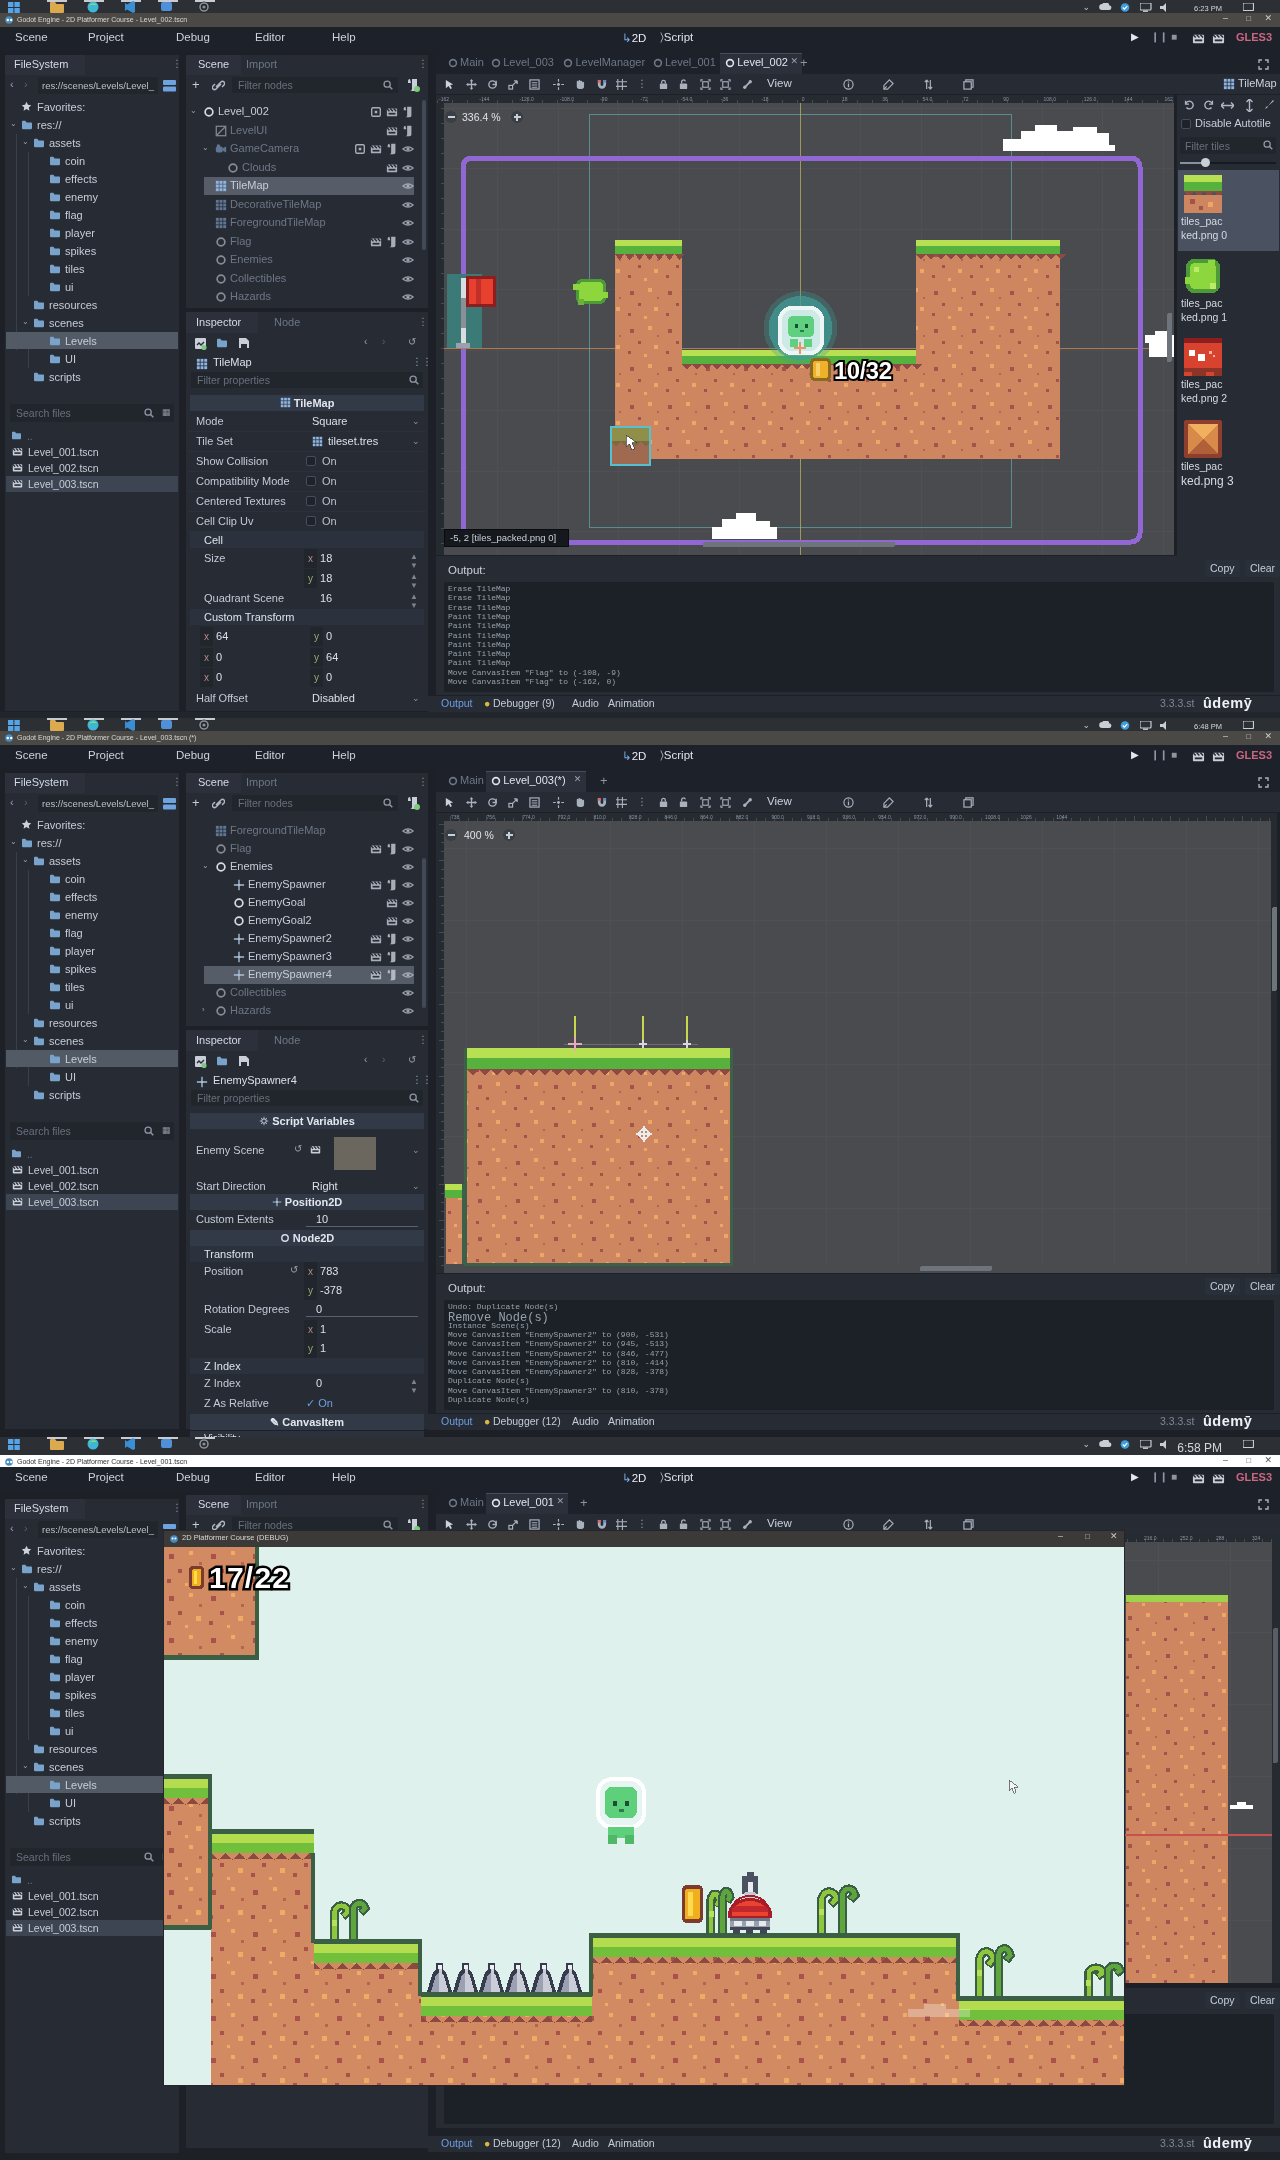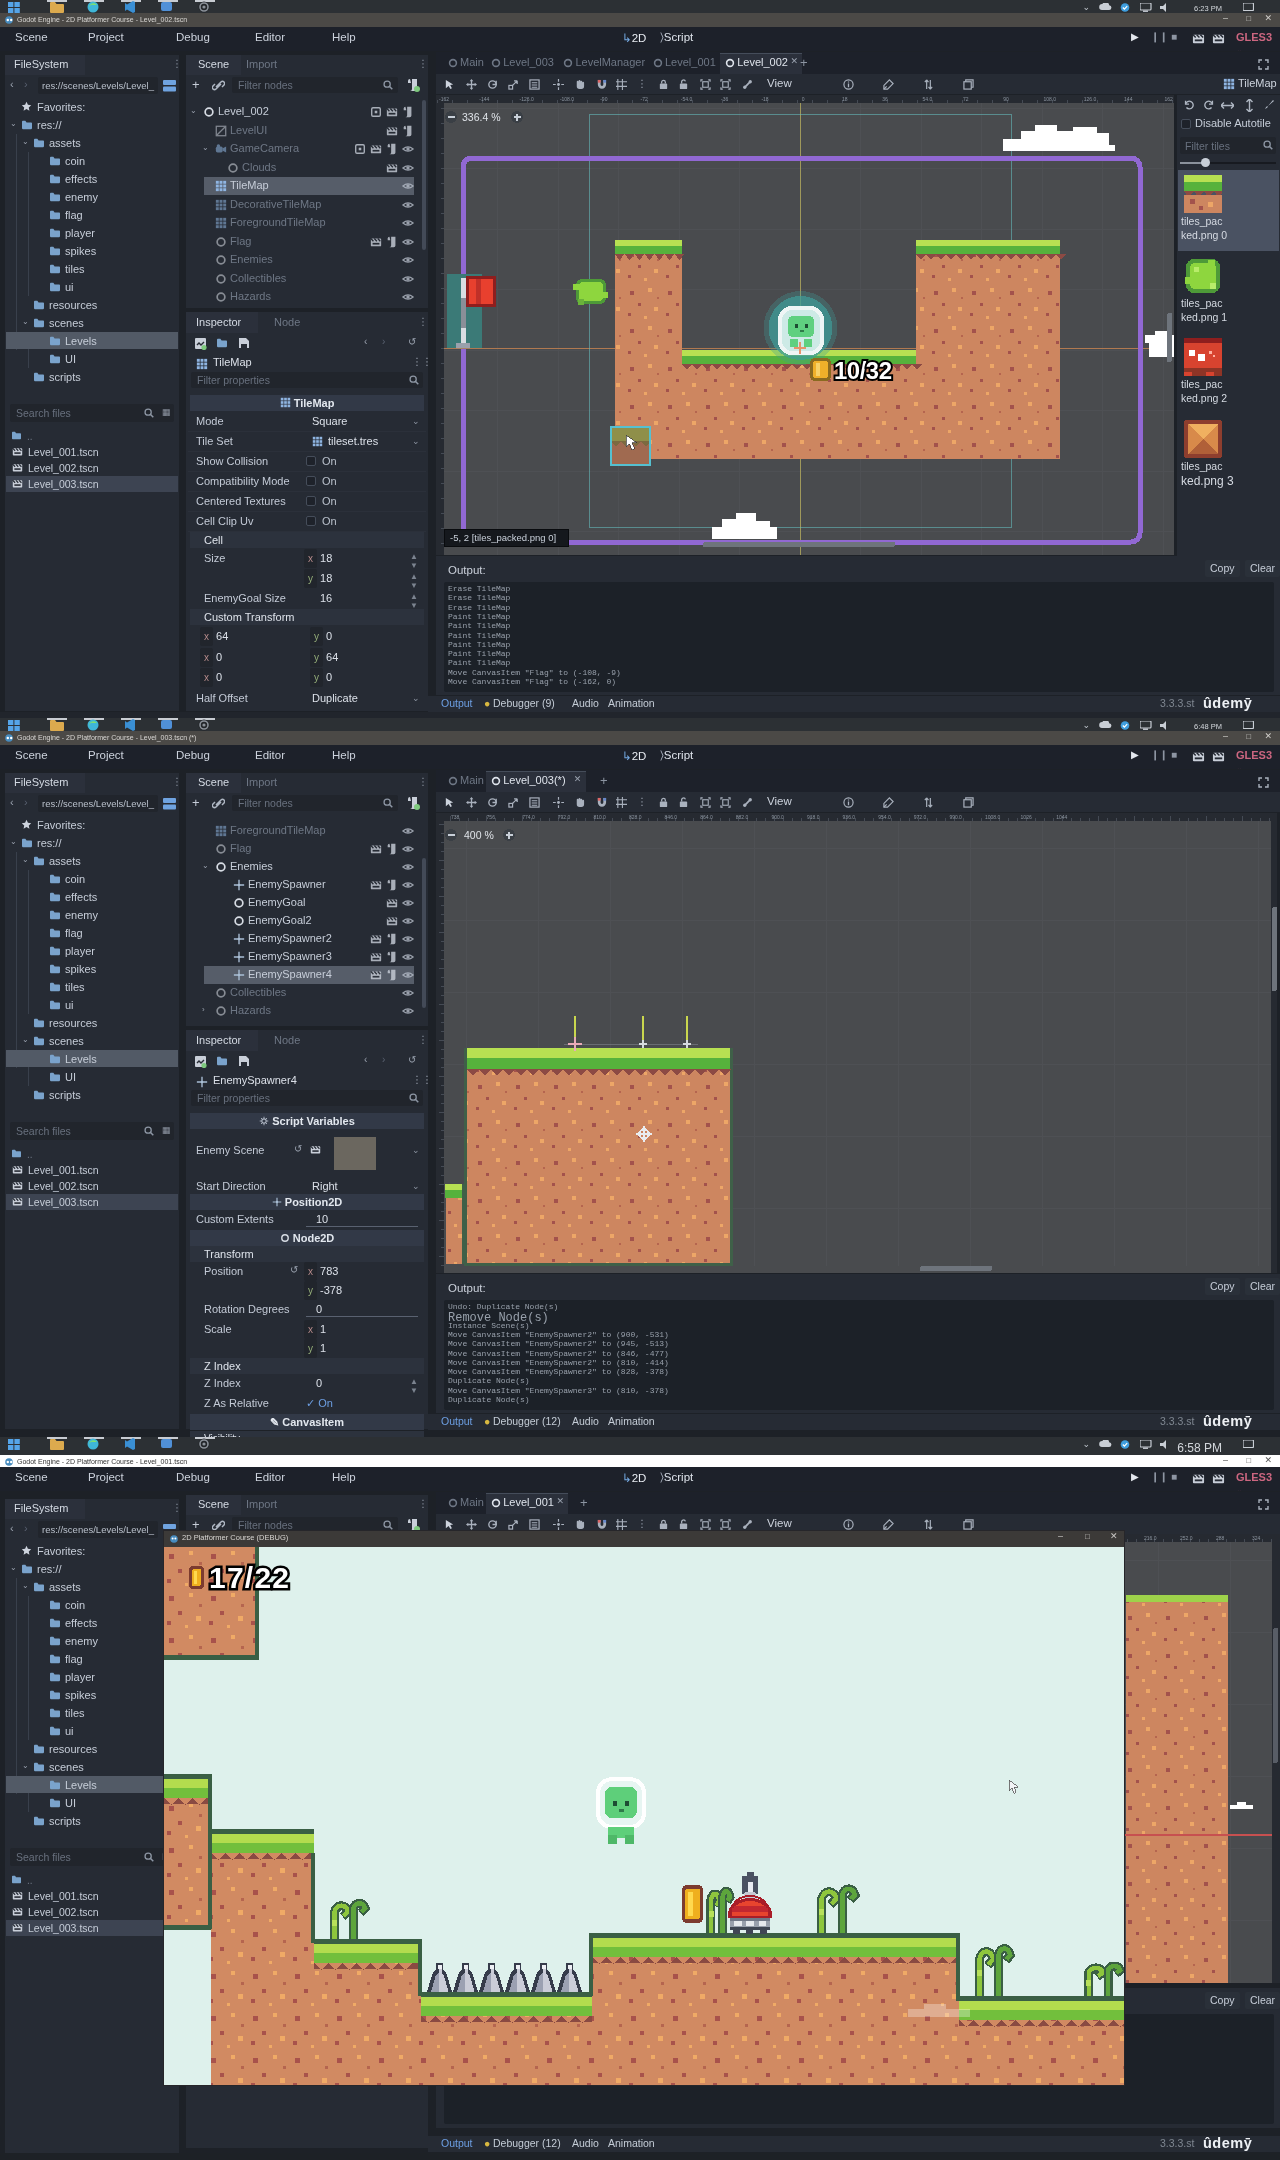--- a/index.html
+++ b/index.html
@@ -556,32 +556,32 @@
     <div class="prop" style="left:196px;top:512px">Cell Clip Uv</div>
     <div class="cb" style="left:306px;top:516px"></div>
     <div class="prop" style="left:322px;top:512px;color:#b9c0cb">On</div>
     <div class="a" style="left:188px;top:531px;width:238px;height:1px;background:#2b303a"></div>
     <div class="pshdr" style="left:190px;top:532px;width:234px;height:16px;padding-left:14px">Cell</div>
     <div class="prop" style="left:204px;top:549px">Size</div>
     <div class="prop" style="left:304px;top:549px"><span class="xb">x</span> <span style="color:#dbe0e8">18</span></div>
     <div class="spin" style="left:410px;top:552px">▲<br>▼</div>
     <div class="prop" style="left:304px;top:569px"><span class="yb">y</span> <span style="color:#dbe0e8">18</span></div>
     <div class="spin" style="left:410px;top:572px">▲<br>▼</div>
-    <div class="prop" style="left:204px;top:589px">EnemyGoal Size</div>
+    <div class="prop" style="left:204px;top:589px">Quadrant Scene</div>
     <div class="prop" style="left:320px;top:589px;color:#dbe0e8">16</div>
     <div class="spin" style="left:410px;top:592px">▲<br>▼</div>
     <div class="pshdr" style="left:190px;top:609px;width:234px;height:16px;padding-left:14px">Custom Transform</div>
     <div class="prop" style="left:200px;top:627px"><span class="xb">x</span> <span style="color:#dbe0e8">64</span></div>
     <div class="prop" style="left:310px;top:627px"><span class="yb">y</span> <span style="color:#dbe0e8">0</span></div>
     <div class="prop" style="left:200px;top:647.5px"><span class="xb">x</span> <span style="color:#dbe0e8">0</span></div>
     <div class="prop" style="left:310px;top:647.5px"><span class="yb">y</span> <span style="color:#dbe0e8">64</span></div>
     <div class="prop" style="left:200px;top:668.0px"><span class="xb">x</span> <span style="color:#dbe0e8">0</span></div>
     <div class="prop" style="left:310px;top:668.0px"><span class="yb">y</span> <span style="color:#dbe0e8">0</span></div>
     <div class="prop" style="left:196px;top:688.5px">Half Offset</div>
-    <div class="prop" style="left:312px;top:688.5px;color:#dbe0e8">Duplicate</div>
+    <div class="prop" style="left:312px;top:688.5px;color:#dbe0e8">Disabled</div>
     <div class="a" style="left:412px;top:692.5px;color:#8d95a2;font-size:9px">⌄</div>
     <div class="a" style="left:436px;top:52px;width:844px;height:22px;background:#1d212a"></div>
     <svg class="ic" style="left:448px;top:58px" width="10" height="10">
       <circle cx="5" cy="5" r="3.4" fill="none" stroke="#6e7785" stroke-width="1.6"></circle>
     </svg>
     <div class="a" style="left:460px;top:56px;font-size:11px;color:#6e7785">Main</div>
     <svg class="ic" style="left:491.2px;top:58px" width="10" height="10">
       <circle cx="5" cy="5" r="3.4" fill="none" stroke="#6e7785" stroke-width="1.6"></circle>
     </svg>
     <div class="a" style="left:503.2px;top:56px;font-size:11px;color:#6e7785">Level_003</div>

